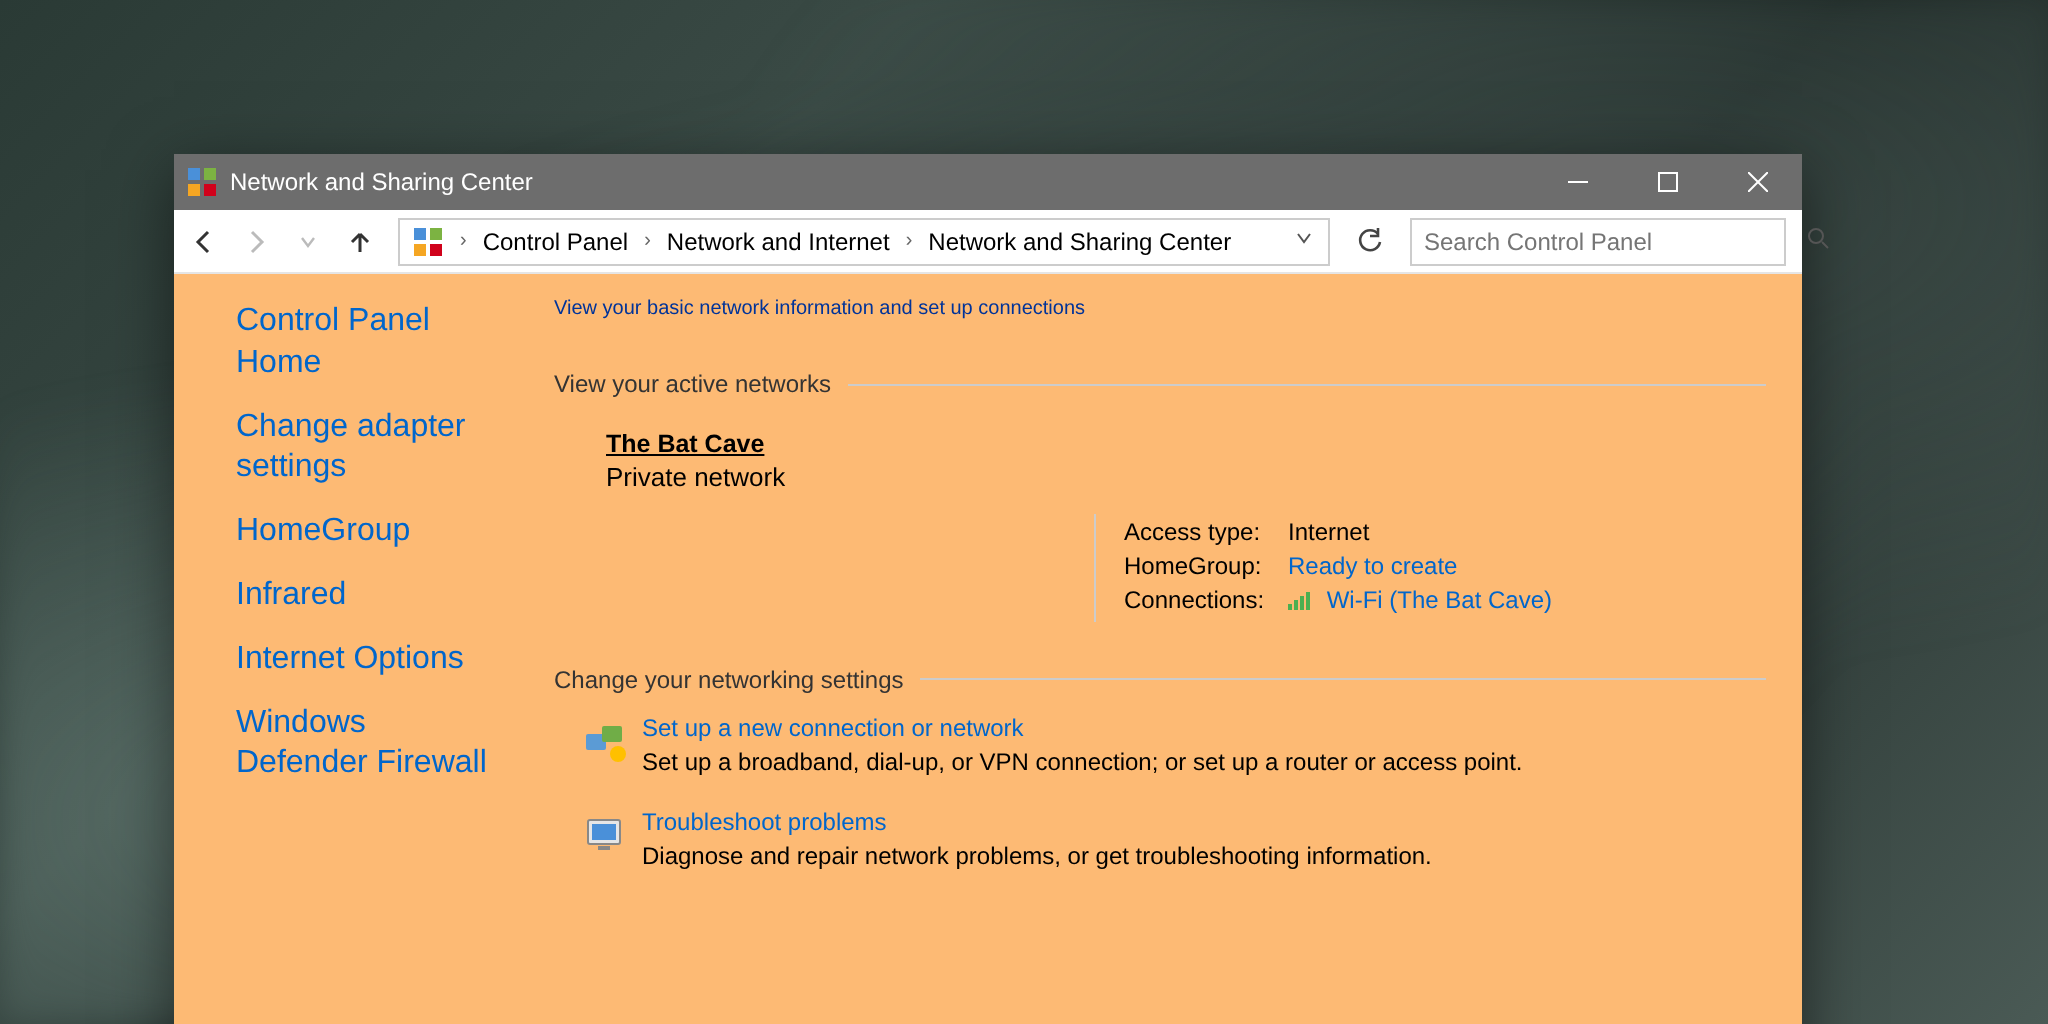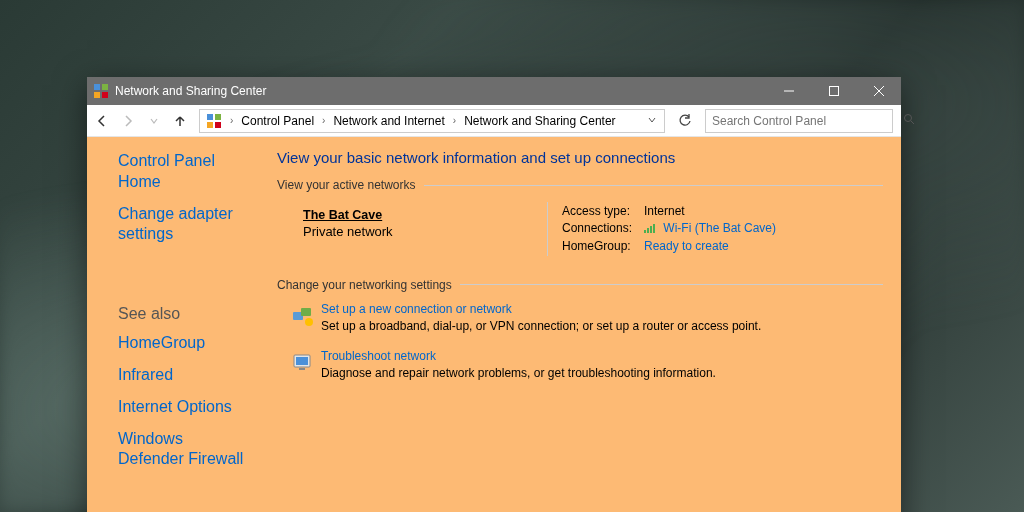--- a/index.html
+++ b/index.html
@@ -45,28 +45,28 @@
   .breadcrumb .bc-drop { margin-left:auto; color:#555; font-size:10px; padding:0 4px; cursor:pointer;}
   .refresh { width:24px; height:24px; display:flex; align-items:center; justify-content:center; cursor:pointer; color:#444; border:1px solid transparent;}
   .searchbox { width:188px; height:24px; border:1px solid #ccc; display:flex; align-items:center; padding:0 6px; font-size:12px; color:#888;gap:36px;}
   .searchbox input { border:none; outline:none; flex:1; font-size:12px; background:transparent;}
   .searchbox .sicon { color:#555; font-size:12px;}
   .content { flex:1; display:flex; overflow:hidden;}
   .sidebar { width:190px; padding:14px 31px; font-size:16px;}
   .sidebar .link { color:#0066cc; cursor:pointer; margin-bottom:11px; line-height:1.3;}
   .sidebar .section-label { color:#555; margin-top:60px; margin-bottom:10px;}
   .main { flex:1; padding:12px 18px 0 0; font-size:12px; color:#000;}
-  .main h1 { color:#003399; font-weight:400; font-size:15px; margin-bottom:12px;}
+  .main h1 { color:#003399; font-weight:400; font-size:10px; margin-bottom:25px;}
   .grouplabel { color:#333; font-size:12px; display:flex; align-items:center; gap:8px; margin-bottom:10px;}
   .grouplabel .line { flex:1; height:1px; background:#ccc;}
   .networks { display:flex; margin-bottom:22px;}
   .netleft { width:270px; padding-left:26px; padding-top:6px;}
   .netname { font-weight:700; font-size:12.5px;text-decoration:underline;}
   .nettype { font-size:13px; margin-top:2px;}
-  .netright { border-left:1px solid #ccc; padding-left:14px; padding-top:2px; font-size:12px;}
+  .netright { border-left:1px solid #ccc; padding-left:14px; padding-top:2px; font-size:12px;margin-top:48px;}
   .netrow { display:flex; margin-bottom:3px;}
   .netrow .lbl { width:82px;}
   .netrow .val { color:#000;}
   .netrow .vlink { color:#0066cc; cursor:pointer;}
   .wifi-icon { display:inline-block; width:14px; vertical-align:middle; margin-right:2px;}
   .settings-list { padding-left:14px;}
   .setting-item { display:flex; gap:6px; margin-bottom:16px;}
   .setting-icon { width:24px; height:24px; flex-shrink:0; margin-top:2px;}
   .setting-text .stitle { color:#0066cc; cursor:pointer; font-size:12px; margin-bottom:3px;}
   .setting-text .sdesc { font-size:12px; color:#000;}
@@ -160,21 +160,20 @@
             <circle cx="5" cy="5" r="3.5" fill="none" stroke="#555" stroke-width="1"></circle>
             <line x1="8" y1="8" x2="11" y2="11" stroke="#555" stroke-width="1"></line>
           </svg></span>
     </div>
   </div>
 
   <div class="content">
     <div class="sidebar">
       <div class="link">Control Panel Home</div>
       <div class="link">Change adapter settings</div>
-      <div class="section-label">See also</div>
       <div class="link">HomeGroup</div>
       <div class="link">Infrared</div>
       <div class="link">Internet Options</div>
       <div class="link">Windows Defender Firewall</div>
     </div>
 
     <div class="main">
       <h1>View your basic network information and set up connections</h1>
 
       <div class="grouplabel">
@@ -183,37 +182,37 @@
       </div>
       <div class="networks">
         <div class="netleft">
           <div class="netname">The Bat Cave</div>
           <div class="nettype">Private network</div>
         </div>
         <div class="netright">
           <div class="netrow">
             <span class="lbl">Access type:</span>
             <span class="val">Internet</span>
+          </div>
+          <div class="netrow">
+            <span class="lbl">HomeGroup:</span>
+            <span class="vlink">Ready to create</span>
           </div>
           <div class="netrow">
             <span class="lbl">Connections:</span>
             <span class="vlink">
               <span class="wifi-icon"><svg width="14" height="10" viewBox="0 0 14 10">
                     <rect x="0" y="7" width="2" height="3" fill="#4caf50"></rect>
                     <rect x="3" y="5" width="2" height="5" fill="#4caf50"></rect>
                     <rect x="6" y="3" width="2" height="7" fill="#4caf50"></rect>
                     <rect x="9" y="1" width="2" height="9" fill="#4caf50"></rect>
                   </svg></span>
               <span>Wi-Fi (The Bat Cave)</span>
             </span>
           </div>
-          <div class="netrow">
-            <span class="lbl">HomeGroup:</span>
-            <span class="vlink">Ready to create</span>
-          </div>
         </div>
       </div>
 
       <div class="grouplabel">
         <span>Change your networking settings</span>
           <span class="line"></span>
       </div>
       <div class="settings-list">
         <div class="setting-item">
           <div class="setting-icon">
@@ -230,20 +229,20 @@
         </div>
         <div class="setting-item">
           <div class="setting-icon">
             <svg width="24" height="24" viewBox="0 0 24 24">
                 <rect x="3" y="4" width="16" height="12" rx="1" fill="#e6e6e6" stroke="#888"></rect>
                 <rect x="5" y="6" width="12" height="8" fill="#4a90d9"></rect>
                 <rect x="8" y="17" width="6" height="2" fill="#888"></rect>
               </svg>
           </div>
           <div class="setting-text">
-            <div class="stitle">Troubleshoot network</div>
+            <div class="stitle">Troubleshoot problems</div>
             <div class="sdesc">Diagnose and repair network problems, or get troubleshooting information.</div>
           </div>
         </div>
       </div>
     </div>
   </div>
 </div>
 
 </body></html>

